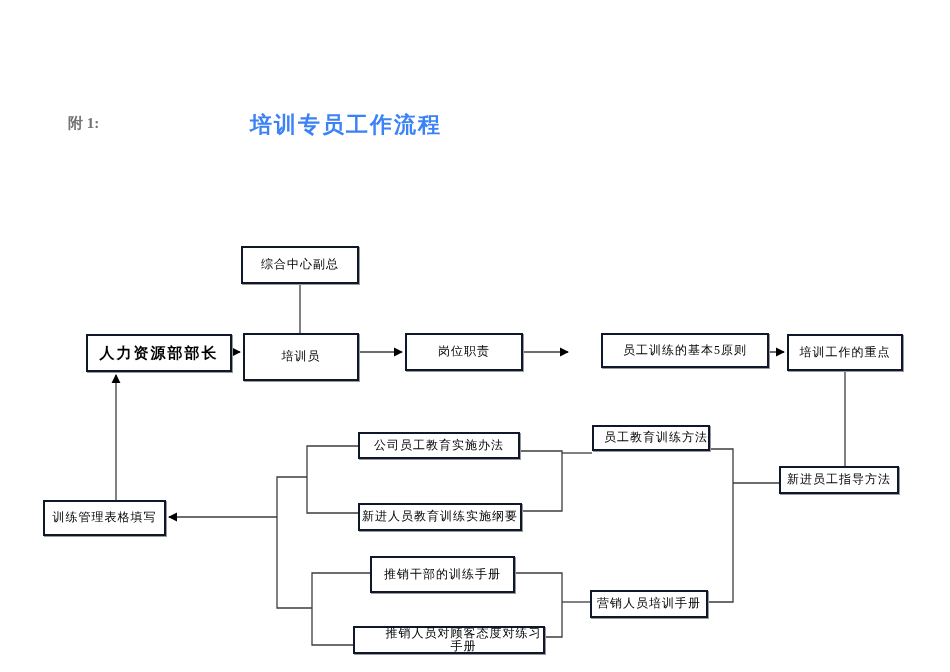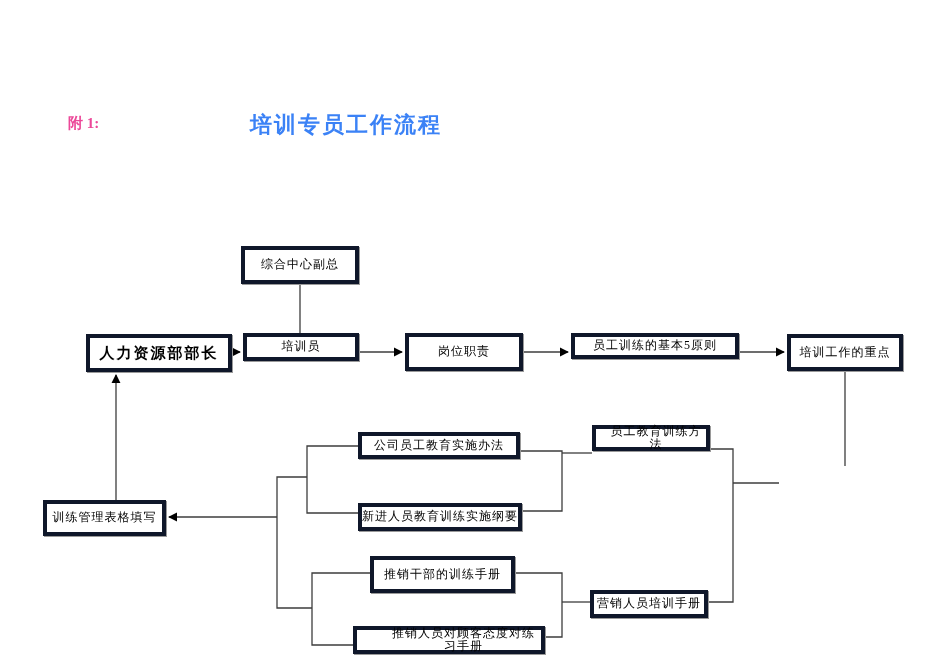--- a/index.html
+++ b/index.html
@@ -9,36 +9,36 @@
     height: 672px;
     background: #ffffff;
     font-family: "Liberation Serif", "DejaVu Serif", serif;
     overflow: hidden;
   }
   .attachment-label {
     position: absolute;
     left: 68px; top: 114px;
     font-size: 15px;
     font-weight: bold;
-    color: #ec4899;
+    color: #737373;
     font-family: "Liberation Serif", "DejaVu Serif", serif;
   }
   .doc-title {
     position: absolute;
     left: 250px; top: 110px;
     font-size: 22px;
     font-weight: bold;
     letter-spacing: 2px;
     color: #3b82f6;
     font-family: "DejaVu Sans", "Liberation Sans", sans-serif;
   }
   .node {
     position: absolute;
     background: #ffffff;
-    border: 4px solid #0f172a;
+    border: 2px solid #0f172a;
     box-shadow: 1px 1px 0 #9a9a9a;
     display: flex;
     align-items: center;
     justify-content: center;
     text-align: center;
     font-size: 12px;
     color: #000;
     letter-spacing: 1px;
     box-sizing: border-box;
     line-height: 1.1;
@@ -100,34 +100,35 @@
     <polyline points="370,573 312,573 312,645 353,645"></polyline>
 
     <polyline points="515,573 562,573 562,637 545,637"></polyline>
     <line x1="562" y1="602" x2="590" y2="602"></line>
   </svg>
 
   <div class="node" style="left:241px; top:246px; width:118px; height:38px;">综合中心副总</div>
 
   <div class="node big" style="left:50px; top:334px; width:146px; height:38px;margin-left:36px;">人力资源部部长</div>
 
-  <div class="node" style="left:243px; top:333px; width:116px; height:28px;">培训员</div>
+  <div class="node" style="left:243px; top:333px; width:116px; height:48px;">培训员</div>
 
   <div class="node" style="left:405px; top:333px; width:118px; height:38px;">岗位职责</div>
 
-  <div class="node" style="left:571px; top:333px; width:168px; height:26px;">员工训练的基本5原则</div>
+  <div class="node" style="left:601px; top:333px; width:168px; height:35px;">员工训练的基本5原则</div>
 
   <div class="node" style="left:787px; top:334px; width:116px; height:37px;">培训工作的重点</div>
 
   <div class="node" style="left:358px; top:432px; width:162px; height:27px;">公司员工教育实施办法</div>
 
   <div class="node" style="left:358px; top:503px; width:164px; height:28px;">新进人员教育训练实施纲要</div>
 
   <div class="node" style="left:592px; top:425px; width:118px; height:26px;padding-left:10px;">员工教育训练方法</div>
 
+  <div class="node" style="left:779px; top:466px; width:120px; height:28px;">新进员工指导方法</div>
 
   <div class="node" style="left:43px; top:500px; width:123px; height:36px;">训练管理表格填写</div>
 
   <div class="node" style="left:370px; top:556px; width:145px; height:37px;">推销干部的训练手册</div>
 
   <div class="node" style="left:353px; top:626px; width:192px; height:28px;padding-left:29px;">推销人员对顾客态度对练习手册</div>
 
   <div class="node" style="left:590px; top:590px; width:118px; height:28px;">营销人员培训手册</div>
 
 </div>

